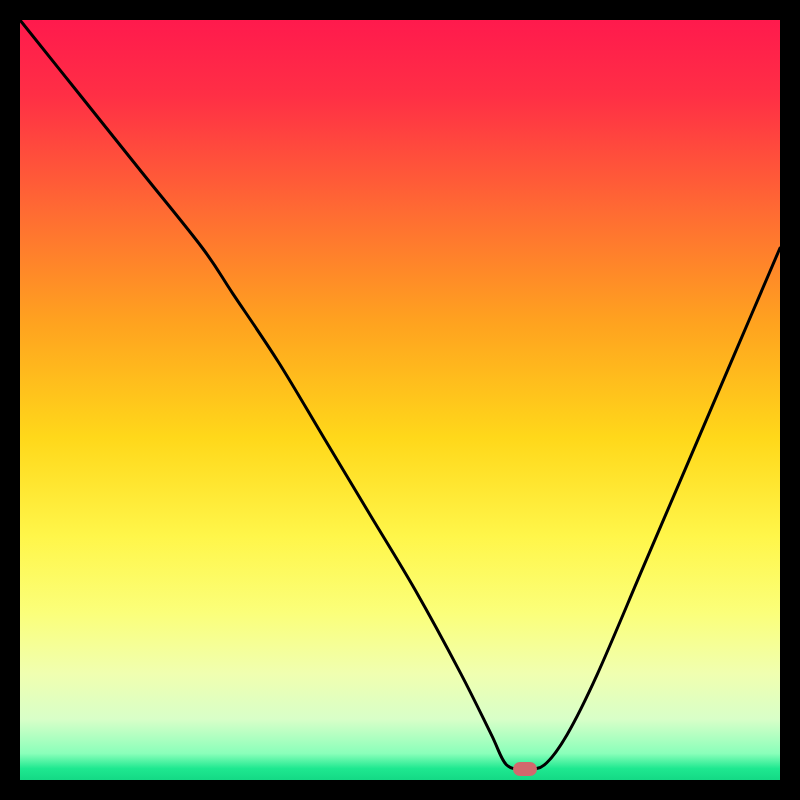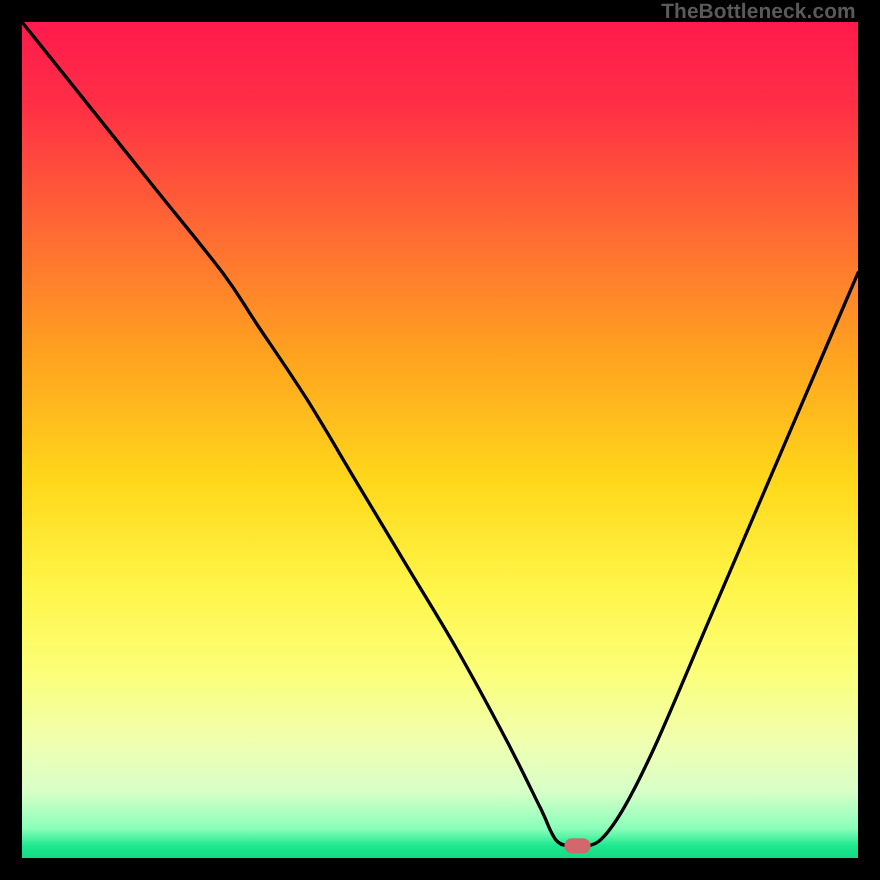--- a/index.html
+++ b/index.html
@@ -56,21 +56,20 @@
     font-weight: 600;
     color: #5a5a5a;
     letter-spacing: 0.1px;
   }
 </style>
 </head>
 <body>
 
 <div class="frame">
 
-  <div class="watermark">TheBottleneck.com</div>
 
   <div class="plot-area">
 
     <svg class="gradient" viewBox="0 0 760 760" preserveAspectRatio="none">
       <defs>
         <linearGradient id="bg-grad" x1="0" y1="0" x2="0" y2="1">
             <stop offset="0%" stop-color="#ff1a4d"></stop>
             <stop offset="10%" stop-color="#ff2f45"></stop>
             <stop offset="25%" stop-color="#ff6a33"></stop>
             <stop offset="40%" stop-color="#ffa31f"></stop>

